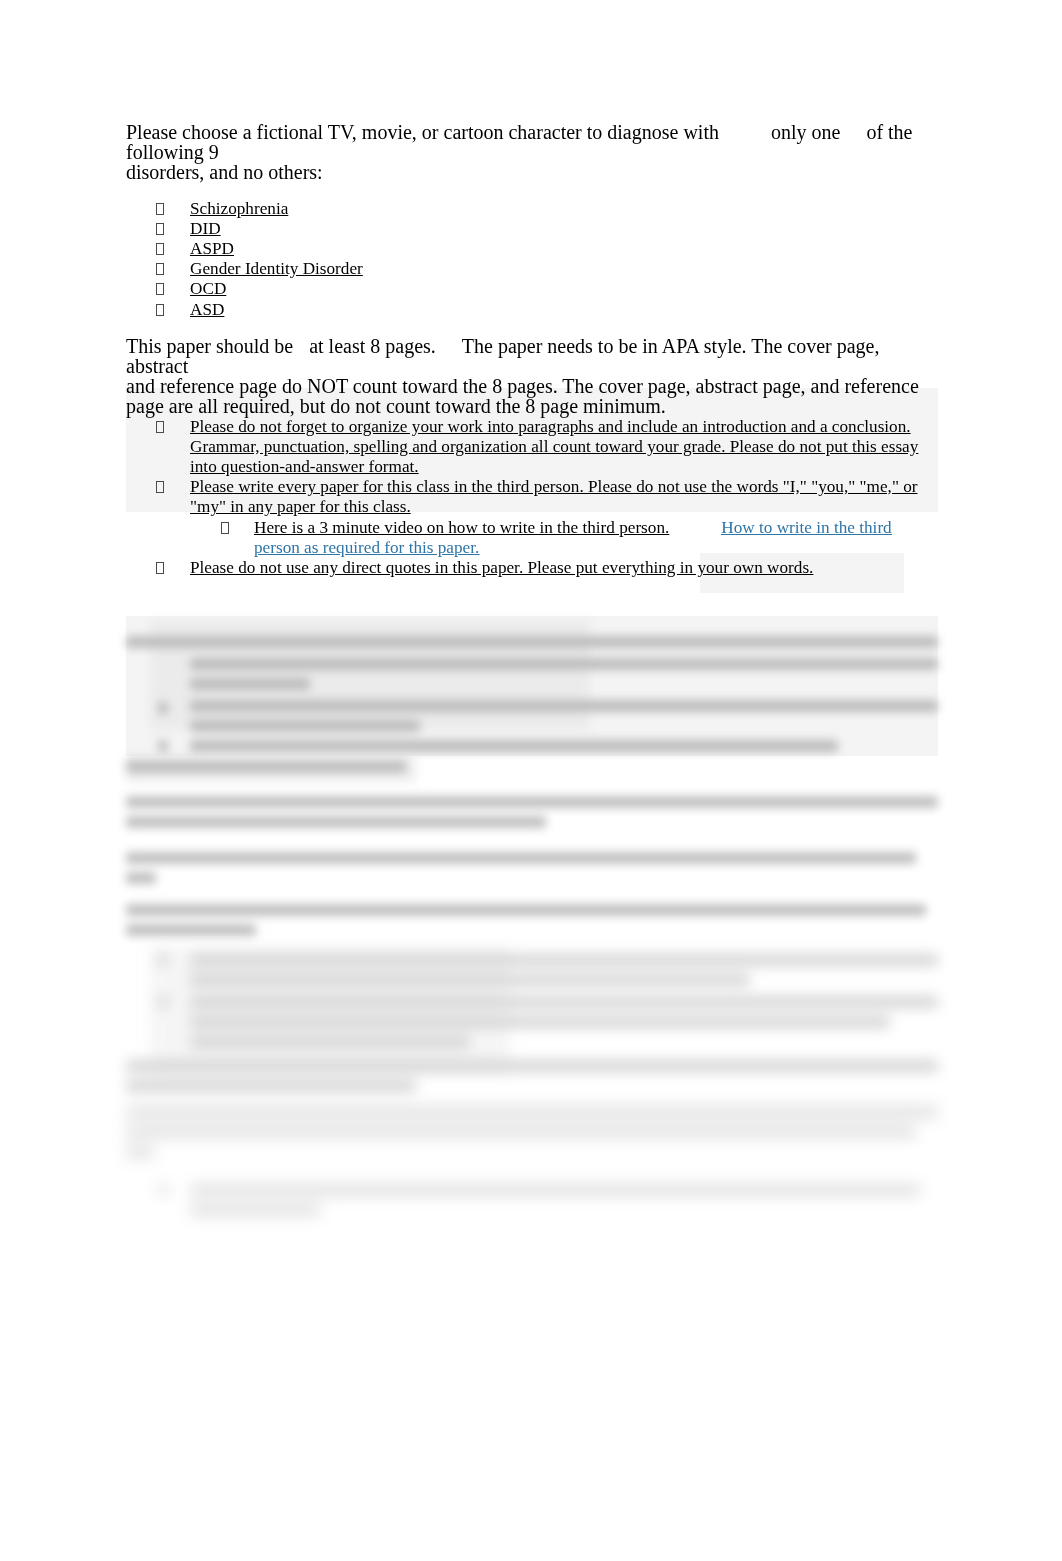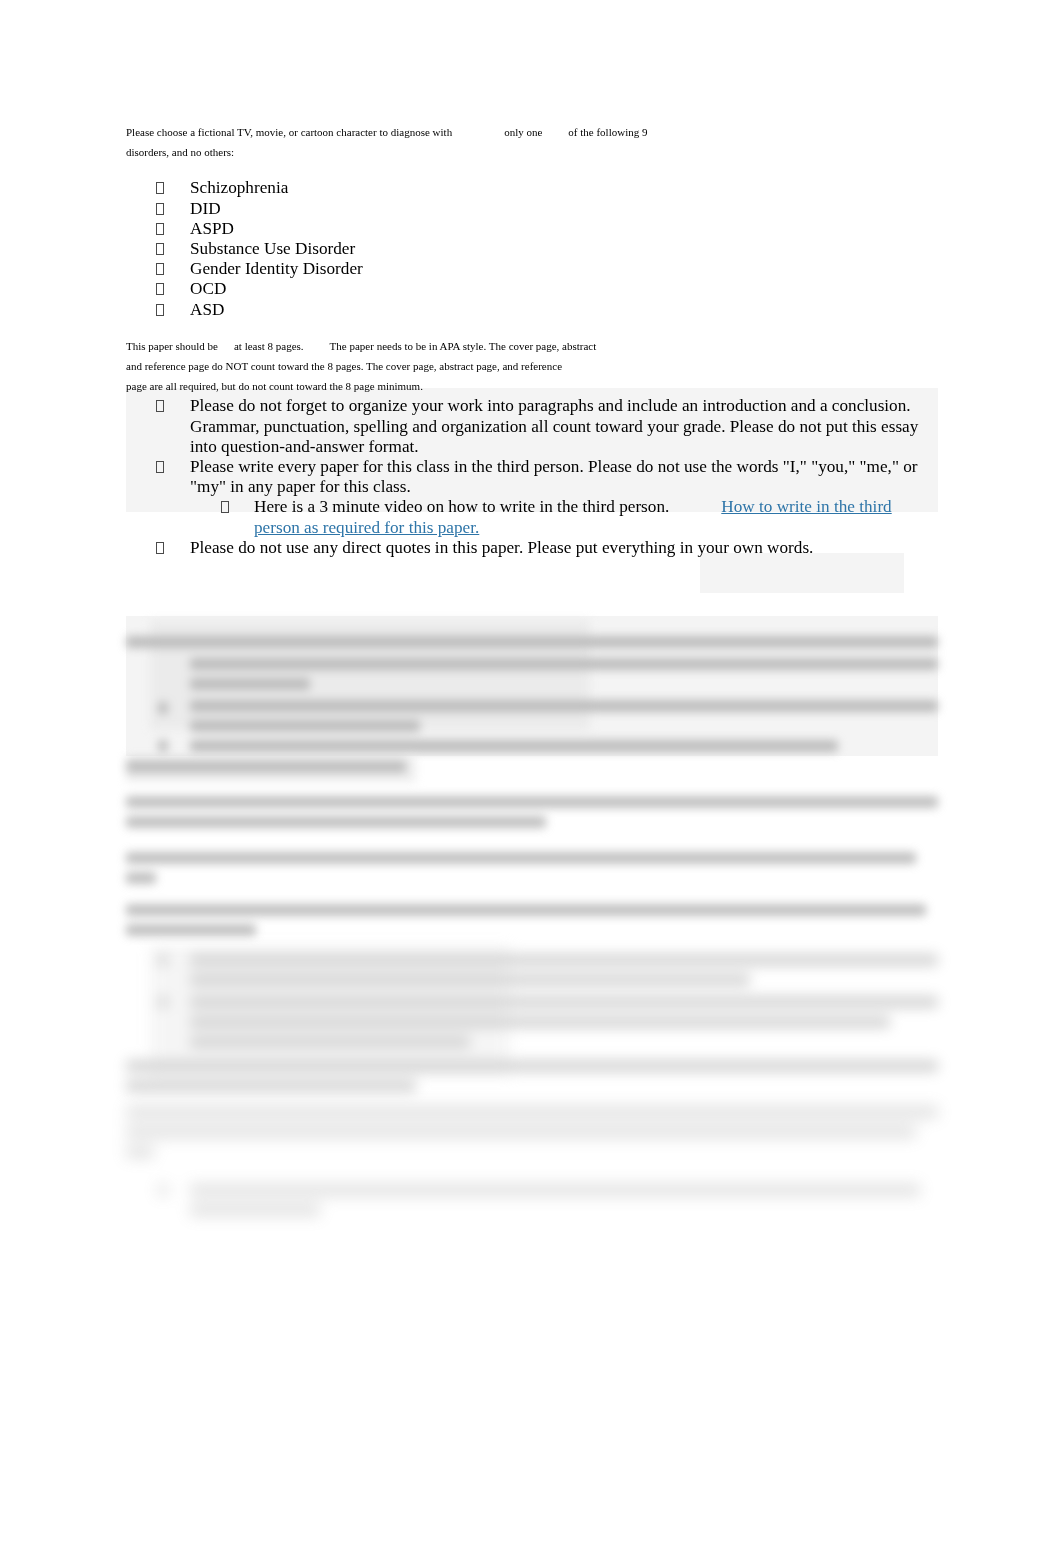--- a/index.html
+++ b/index.html
@@ -21,21 +21,21 @@
   }
   .doc-body {
     position: absolute;
     left: 126px;
     top: 122px;
     width: 812px;
   }
 
   
   .para {
-    font-size: 11px;
+    font-size: 20px;
     line-height: 20.2px;
     margin: 0;
     text-align: left;
   }
   .para-gap {
     height: 16px;
   }
   .spacer-wide {
     display: inline-block;
     width: 52px;
@@ -58,20 +58,21 @@
   .layer {
     position: relative;
     z-index: 1;
   }
 
   
   .blist {
     list-style: none;
     margin: 0;
     padding: 0;
+    text-decoration: underline;
   }
   .bitem {
     position: relative;
     font-size: 17.2px;
     line-height: 20.2px;
     padding-left: 64px;
     min-height: 20.2px;
   }
   .bitem > .bullet {
     position: absolute;
@@ -158,24 +159,20 @@
         <span class="bullet"><span class="tofu"></span></span>
         <span class="btext">Schizophrenia</span>
       </li>
       <li class="bitem">
         <span class="bullet"><span class="tofu"></span></span>
         <span class="btext">DID</span>
       </li>
       <li class="bitem">
         <span class="bullet"><span class="tofu"></span></span>
         <span class="btext">ASPD</span>
-      </li>
-      <li class="bitem">
-        <span class="bullet"><span class="tofu"></span></span>
-        <span class="btext">Substance Use Disorder</span>
       </li>
       <li class="bitem">
         <span class="bullet"><span class="tofu"></span></span>
         <span class="btext">Gender Identity Disorder</span>
       </li>
       <li class="bitem">
         <span class="bullet"><span class="tofu"></span></span>
         <span class="btext">OCD</span>
       </li>
       <li class="bitem">

